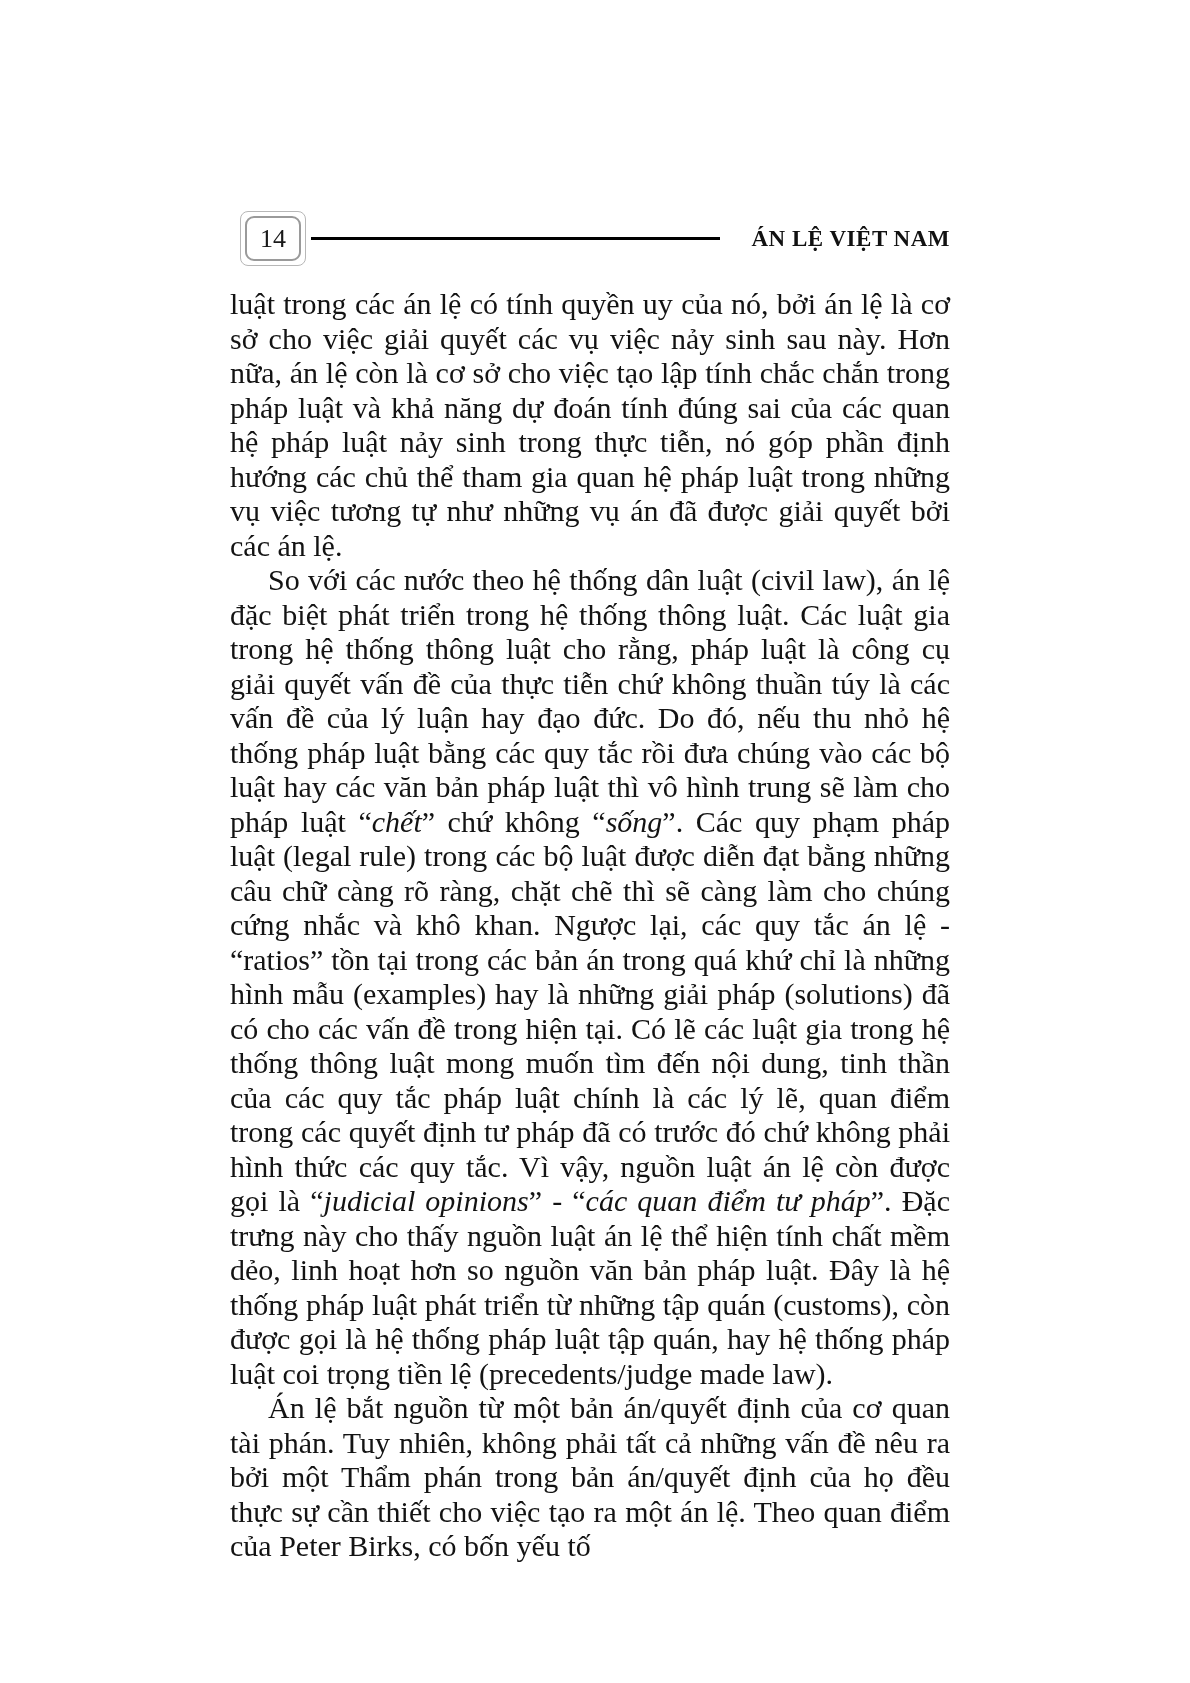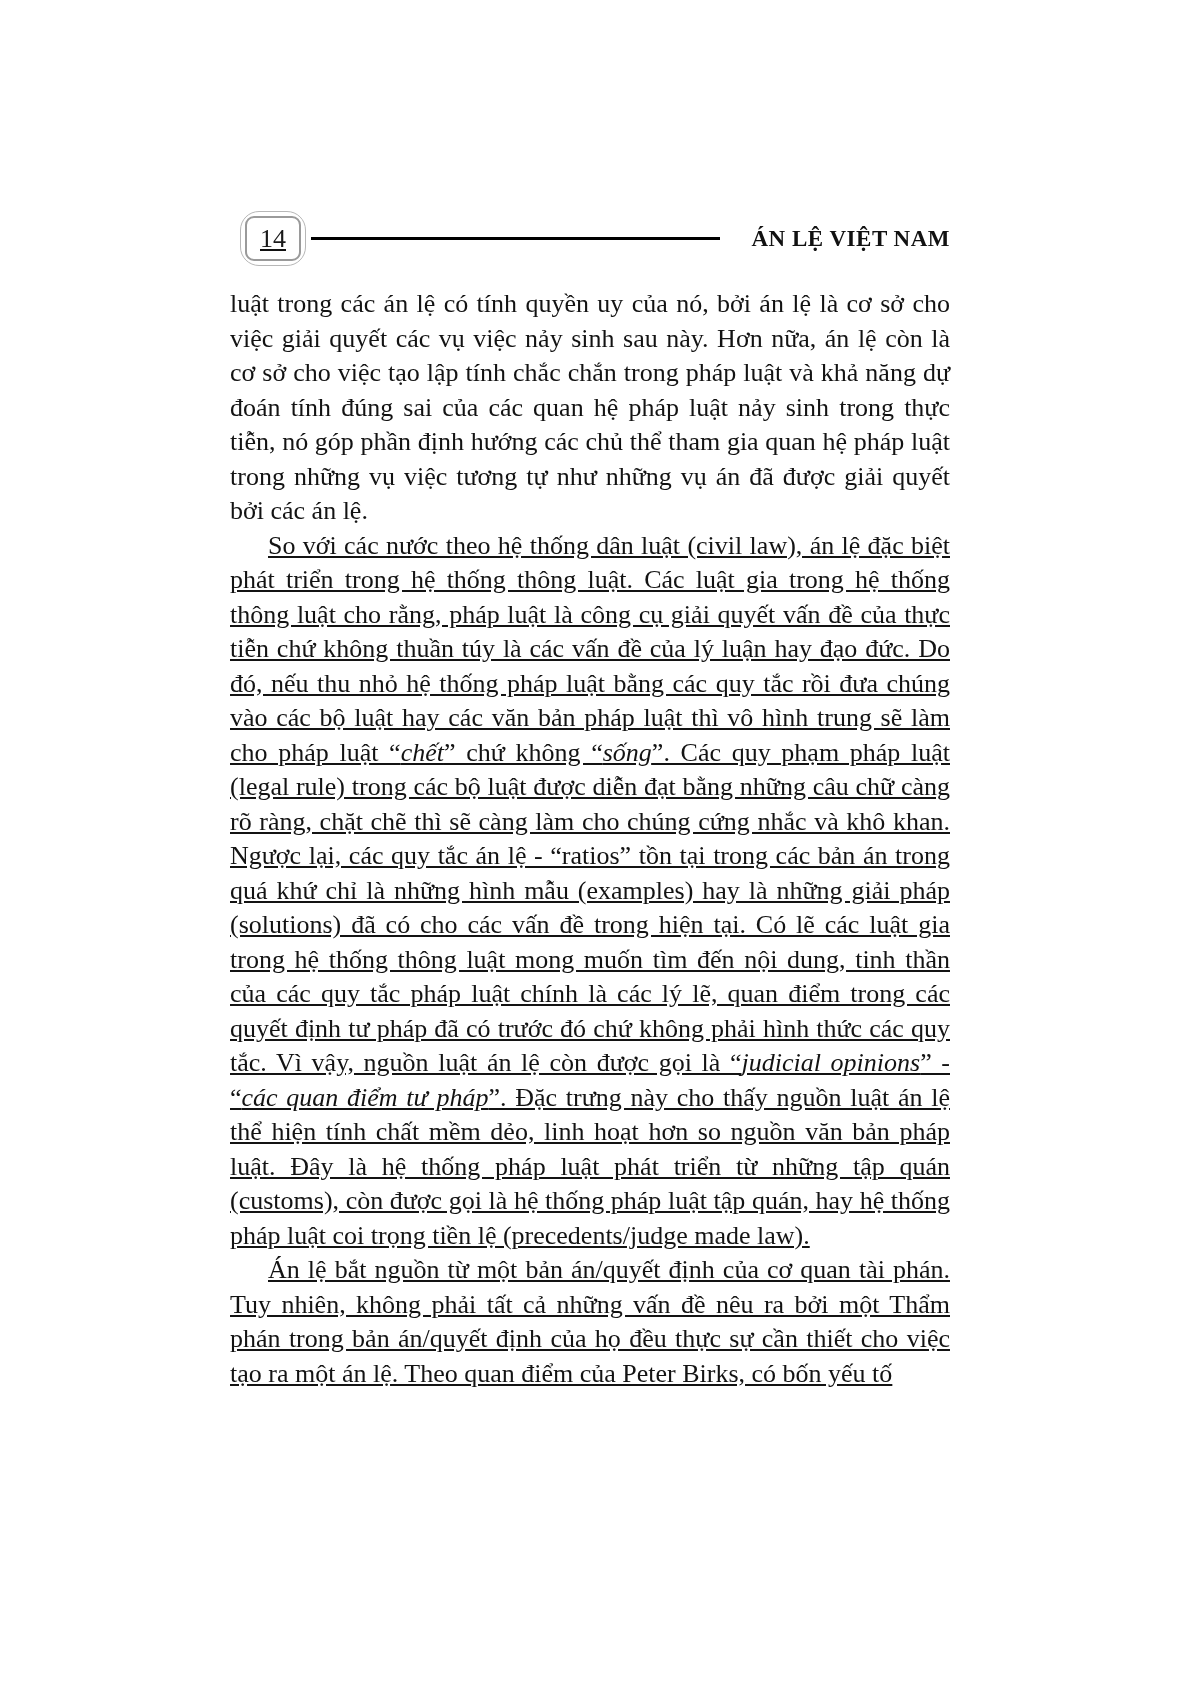--- a/index.html
+++ b/index.html
@@ -18,25 +18,24 @@
     right: 240px;
     top: 211px;
     display: flex;
     align-items: center;
   }
   .pagenum-box {
     width: 66px;
     height: 55px;
     box-sizing: border-box;
     border: 1.5px solid #b7b7b7;
-    border-radius: 19px;
+    border-radius: 8px;
     padding: 4px;
     background: #ffffff;
     flex: 0 0 auto;
-    text-decoration: underline;
   }
   .pagenum-inner {
     width: 100%;
     height: 100%;
     box-sizing: border-box;
     border: 2.5px solid #9a9a9a;
     border-radius: 9px;
     display: flex;
     align-items: center;
     justify-content: center;
@@ -57,27 +56,27 @@
     white-space: nowrap;
     color: #111111;
     flex: 0 0 auto;
     margin-left: 12px;
   }
   .body-text {
     position: absolute;
     left: 230px;
     top: 287px;
     width: 720px;
-    font-size: 26px;
+    font-size: 30px;
     line-height: 34.5px;
     text-align: justify;
     color: #131313;
   }
   .body-text p.para { margin: 0; padding: 0; }
-  .body-text p.para.indent { text-indent: 38px; text-decoration: underline; }
+  .body-text p.para.indent { text-indent: 38px; }
   .it { font-style: italic; }
 </style>
 </head>
 <body>
 
 <div class="page">
 
   <div class="header-row">
     <div class="pagenum-box">
       <div class="pagenum-inner">14</div>

